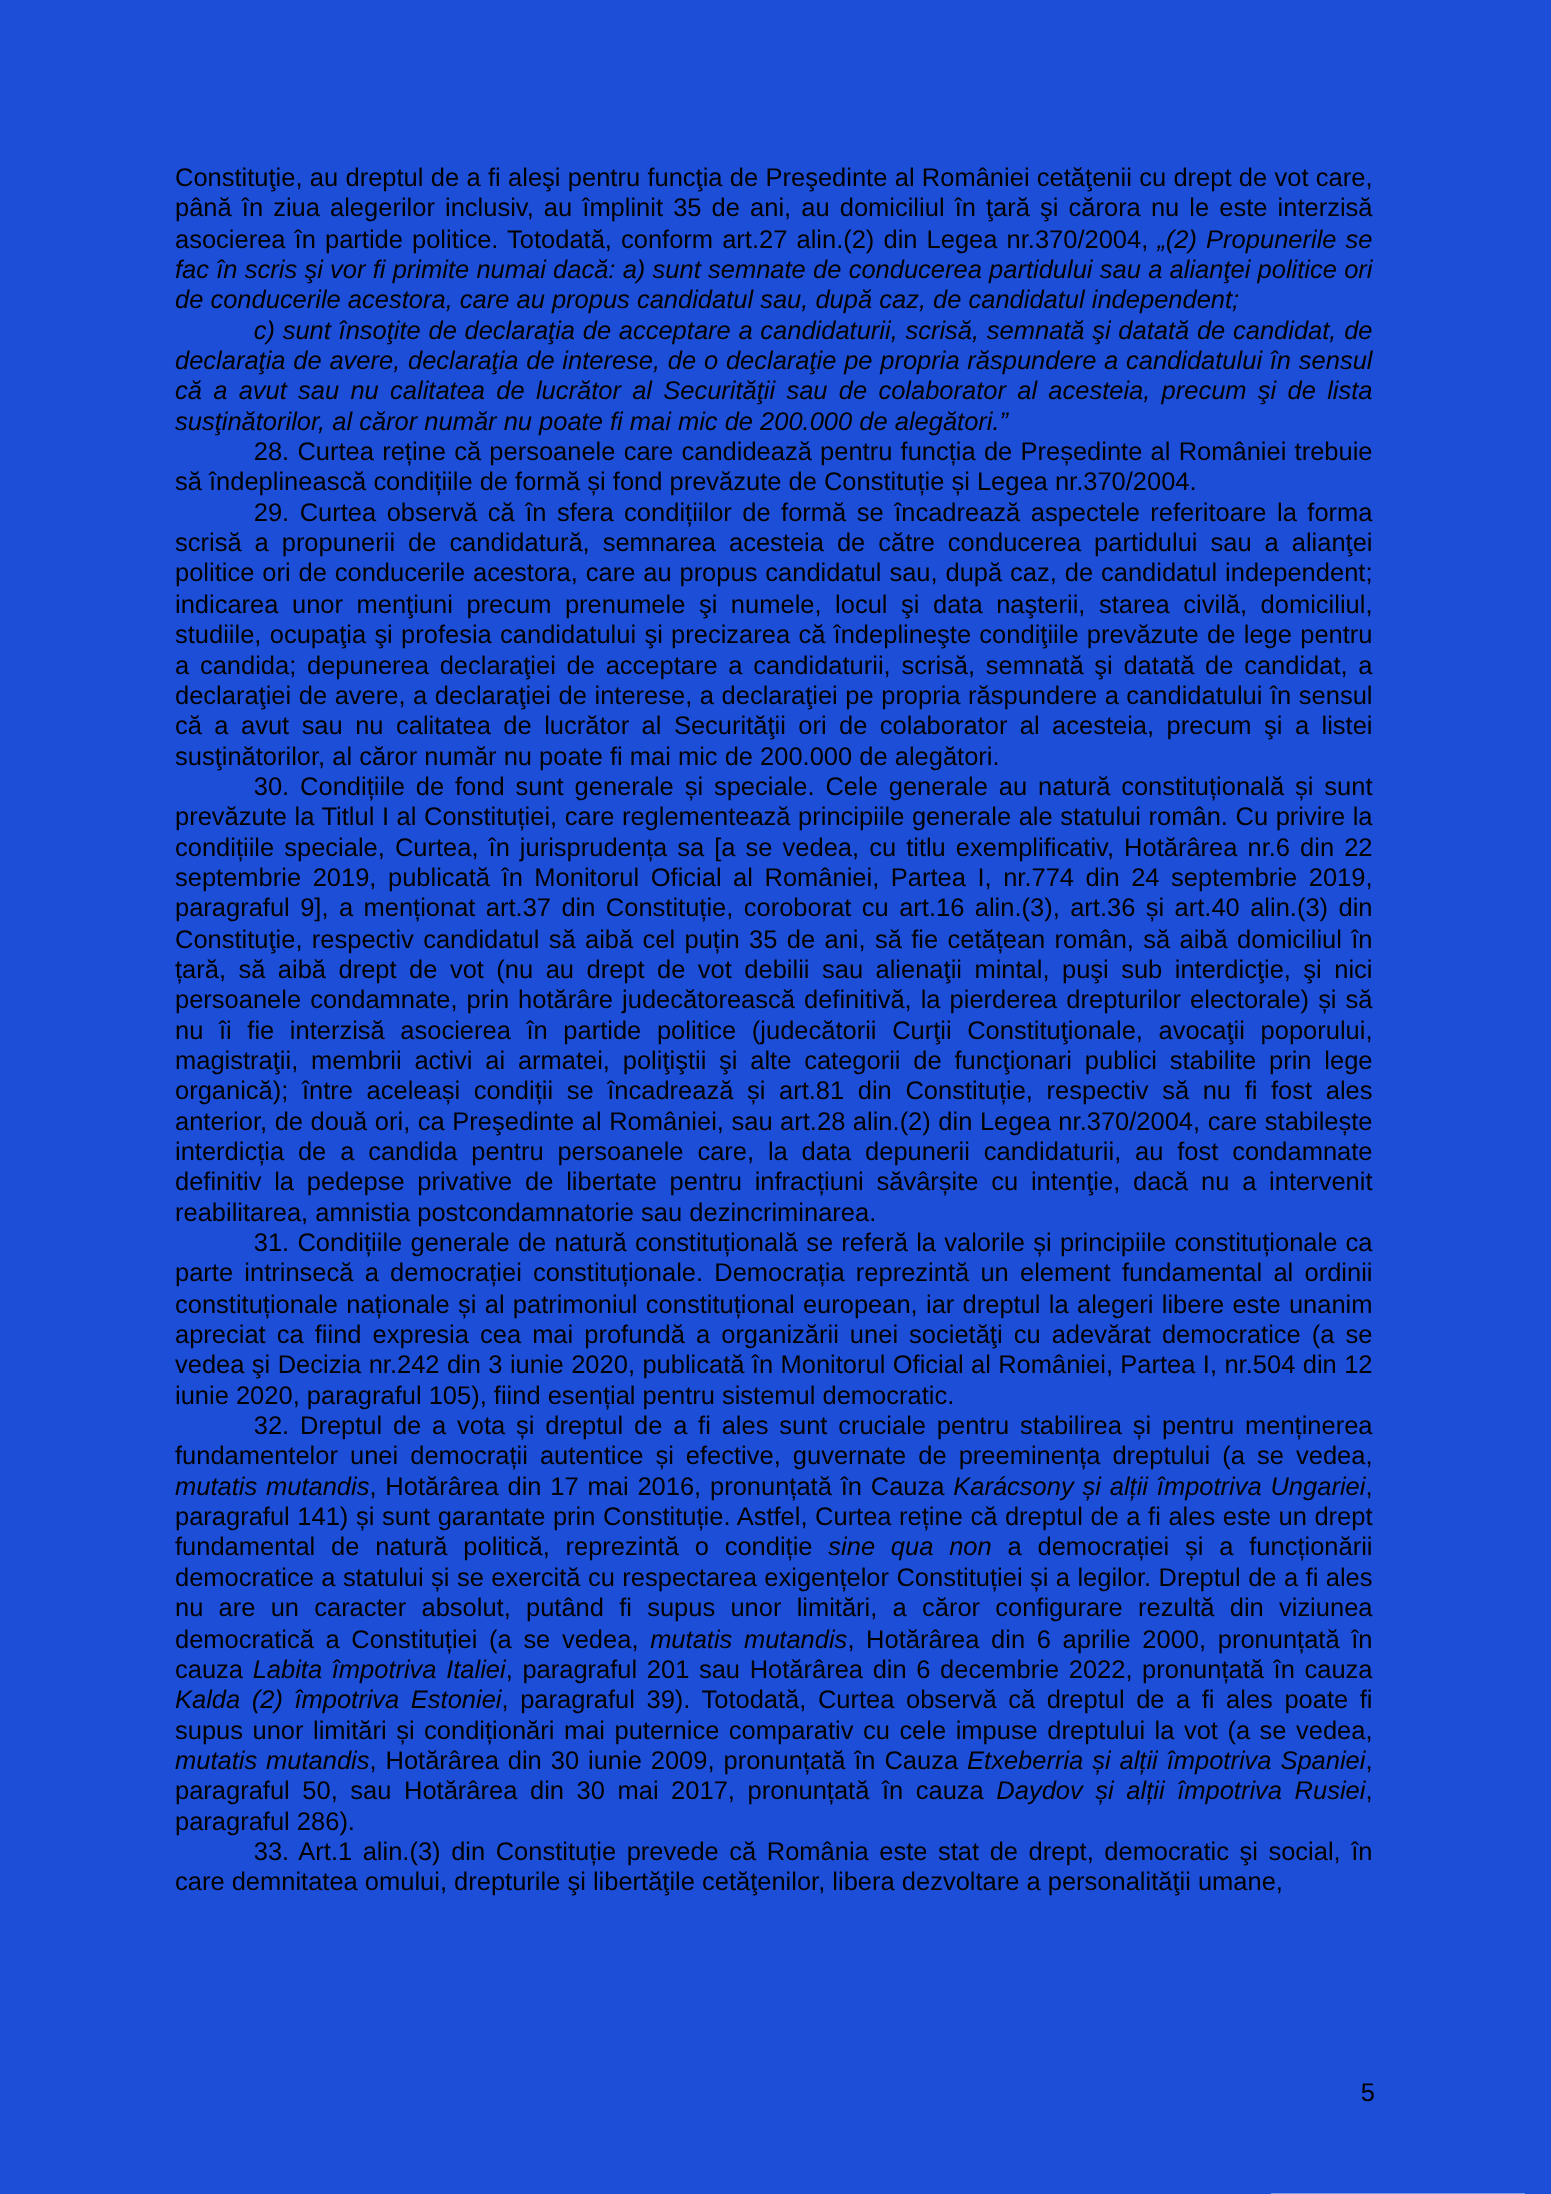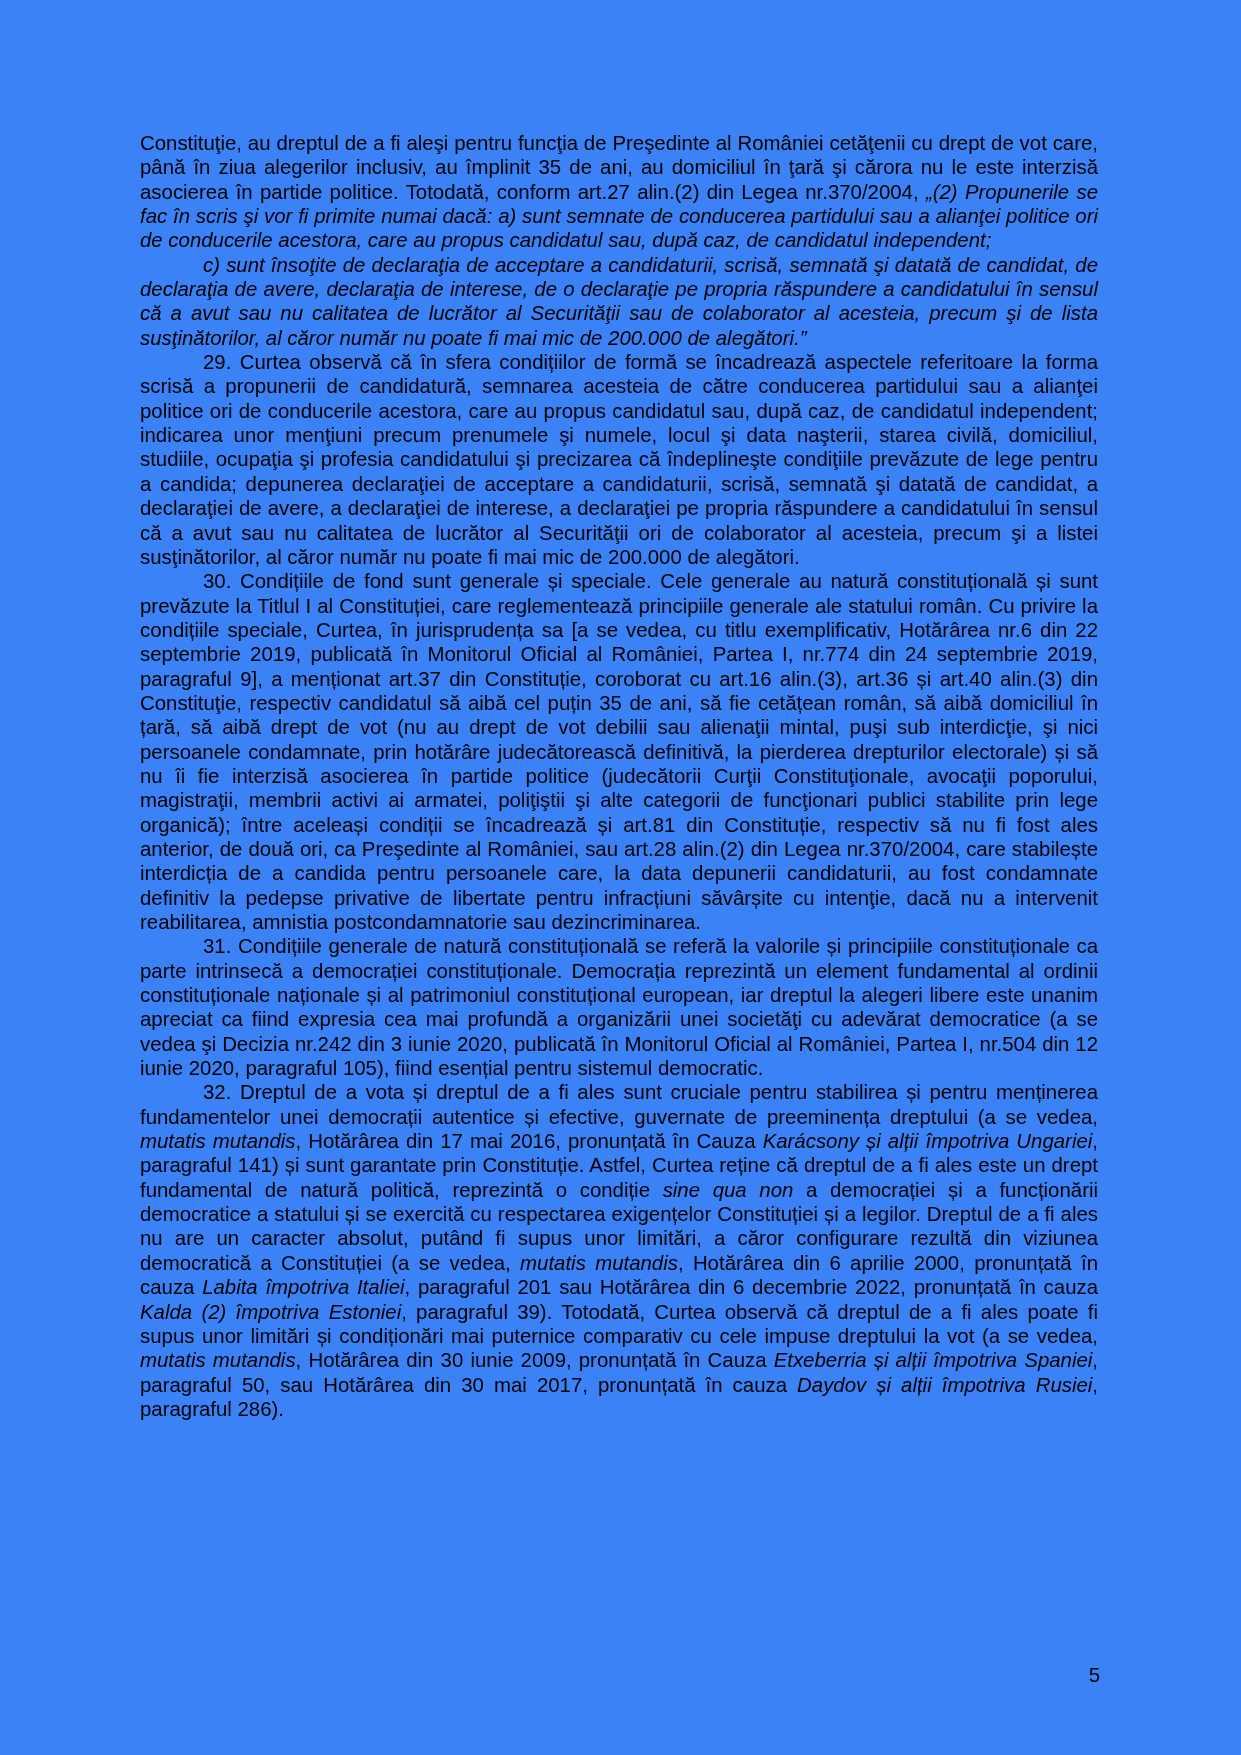--- a/index.html
+++ b/index.html
@@ -4,21 +4,21 @@
 <style>
   html, body {
     margin: 0;
     padding: 0;
     background: #ffffff;
   }
   .page {
     position: relative;
     width: 1241px;
     height: 1755px;
-    background: #3b82f6;
+    background: #1d4ed8;
     overflow: hidden;
     font-family: "Liberation Sans", sans-serif;
     color: #000000;
   }
   .text-block {
     position: absolute;
     left: 140px;
     top: 131px;
     width: 958px;
     font-size: 20.4px;
@@ -46,19 +46,21 @@
     text-align: right;
   }
 </style>
 </head>
 <body>
 
 <div class="page">
   <div class="text-block">
       <p class="para"><span class="run">Constituţie, au dreptul de a fi aleşi pentru funcţia de Preşedinte al României cetăţenii cu drept de vot care, până în ziua alegerilor inclusiv, au împlinit 35 de ani, au domiciliul în ţară şi cărora nu le este interzisă asocierea în partide politice. Totodată, conform art.27 alin.(2) din Legea nr.370/2004, </span><span class="run italic">„(2) Propunerile se fac în scris şi vor fi primite numai dacă: a) sunt semnate de conducerea partidului sau a alianţei politice ori de conducerile acestora, care au propus candidatul sau, după caz, de candidatul independent;</span></p>
       <p class="para indent"><span class="run italic">c) sunt însoţite de declaraţia de acceptare a candidaturii, scrisă, semnată şi datată de candidat, de declaraţia de avere, declaraţia de interese, de o declaraţie pe propria răspundere a candidatului în sensul că a avut sau nu calitatea de lucrător al Securităţii sau de colaborator al acesteia, precum şi de lista susţinătorilor, al căror număr nu poate fi mai mic de 200.000 de alegători.”</span></p>
+      <p class="para indent"><span class="run">28. Curtea reține că persoanele care candidează pentru funcția de Președinte al României trebuie să îndeplinească condițiile de formă și fond prevăzute de Constituție și Legea nr.370/2004.</span></p>
       <p class="para indent"><span class="run">29. Curtea observă că în sfera condițiilor de formă se încadrează aspectele referitoare la forma scrisă a propunerii de candidatură, semnarea acesteia de către conducerea partidului sau a alianţei politice ori de conducerile acestora, care au propus candidatul sau, după caz, de candidatul independent; indicarea unor menţiuni precum prenumele şi numele, locul şi data naşterii, starea civilă, domiciliul, studiile, ocupaţia şi profesia candidatului şi precizarea că îndeplineşte condiţiile prevăzute de lege pentru a candida; depunerea declaraţiei de acceptare a candidaturii, scrisă, semnată şi datată de candidat, a declaraţiei de avere, a declaraţiei de interese, a declaraţiei pe propria răspundere a candidatului în sensul că a avut sau nu calitatea de lucrător al Securităţii ori de colaborator al acesteia, precum şi a listei susţinătorilor, al căror număr nu poate fi mai mic de 200.000 de alegători.</span></p>
       <p class="para indent"><span class="run">30. Condițiile de fond sunt generale și speciale. Cele generale au natură constituțională și sunt prevăzute la Titlul I al Constituției, care reglementează principiile generale ale statului român. Cu privire la condițiile speciale, Curtea, în jurisprudența sa [a se vedea, cu titlu exemplificativ, Hotărârea nr.6 din 22 septembrie 2019, publicată în Monitorul Oficial al României, Partea I, nr.774 din 24 septembrie 2019, paragraful 9], a menționat art.37 din Constituție, coroborat cu art.16 alin.(3), art.36 și art.40 alin.(3) din Constituţie, respectiv candidatul să aibă cel puțin 35 de ani, să fie cetățean român, să aibă domiciliul în țară, să aibă drept de vot (nu au drept de vot debilii sau alienaţii mintal, puşi sub interdicţie, şi nici persoanele condamnate, prin hotărâre judecătorească definitivă, la pierderea drepturilor electorale) și să nu îi fie interzisă asocierea în partide politice (judecătorii Curţii Constituţionale, avocaţii poporului, magistraţii, membrii activi ai armatei, poliţiştii şi alte categorii de funcţionari publici stabilite prin lege organică); între aceleași condiții se încadrează și art.81 din Constituție, respectiv să nu fi fost ales anterior, de două ori, ca Preşedinte al României, sau art.28 alin.(2) din Legea nr.370/2004, care stabilește interdicția de a candida pentru persoanele care, la data depunerii candidaturii, au fost condamnate definitiv la pedepse privative de libertate pentru infracțiuni săvârșite cu intenţie, dacă nu a intervenit reabilitarea, amnistia postcondamnatorie sau dezincriminarea.</span></p>
       <p class="para indent"><span class="run">31. Condițiile generale de natură constituțională se referă la valorile și principiile constituționale ca parte intrinsecă a democrației constituționale. Democrația reprezintă un element fundamental al ordinii constituționale naționale și al patrimoniul constituțional european, iar dreptul la alegeri libere este unanim apreciat ca fiind expresia cea mai profundă a organizării unei societăţi cu adevărat democratice (a se vedea şi Decizia nr.242 din 3 iunie 2020, publicată în Monitorul Oficial al României, Partea I, nr.504 din 12 iunie 2020, paragraful 105), fiind esențial pentru sistemul democratic.</span></p>
       <p class="para indent"><span class="run">32. Dreptul de a vota și dreptul de a fi ales sunt cruciale pentru stabilirea și pentru menținerea fundamentelor unei democrații autentice și efective, guvernate de preeminența dreptului (a se vedea, </span><span class="run italic">mutatis mutandis</span><span class="run">, Hotărârea din 17 mai 2016, pronunțată în Cauza </span><span class="run italic">Karácsony și alții împotriva Ungariei</span><span class="run">, paragraful 141) și sunt garantate prin Constituție. Astfel, Curtea reține că dreptul de a fi ales este un drept fundamental de natură politică, reprezintă o condiție </span><span class="run italic">sine qua non</span><span class="run"> a democrației și a funcționării democratice a statului și se exercită cu respectarea exigențelor Constituției și a legilor. Dreptul de a fi ales nu are un caracter absolut, putând fi supus unor limitări, a căror configurare rezultă din viziunea democratică a Constituției (a se vedea, </span><span class="run italic">mutatis mutandis</span><span class="run">, Hotărârea din 6 aprilie 2000, pronunțată în cauza </span><span class="run italic">Labita împotriva Italiei</span><span class="run">, paragraful 201 sau Hotărârea din 6 decembrie 2022, pronunțată în cauza </span><span class="run italic">Kalda (2) împotriva Estoniei</span><span class="run">, paragraful 39). Totodată, Curtea observă că dreptul de a fi ales poate fi supus unor limitări și condiționări mai puternice comparativ cu cele impuse dreptului la vot (a se vedea, </span><span class="run italic">mutatis mutandis</span><span class="run">, Hotărârea din 30 iunie 2009, pronunțată în Cauza </span><span class="run italic">Etxeberria și alții împotriva Spaniei</span><span class="run">, paragraful 50, sau Hotărârea din 30 mai 2017, pronunțată în cauza </span><span class="run italic">Daydov și alții împotriva Rusiei</span><span class="run">, paragraful 286).</span></p>
+      <p class="para indent"><span class="run">33. Art.1 alin.(3) din Constituție prevede că România este stat de drept, democratic şi social, în care demnitatea omului, drepturile şi libertăţile cetăţenilor, libera dezvoltare a personalităţii umane,</span></p>
     </div>
   <div class="page-number">5</div>
 </div>
 
 </body></html>

